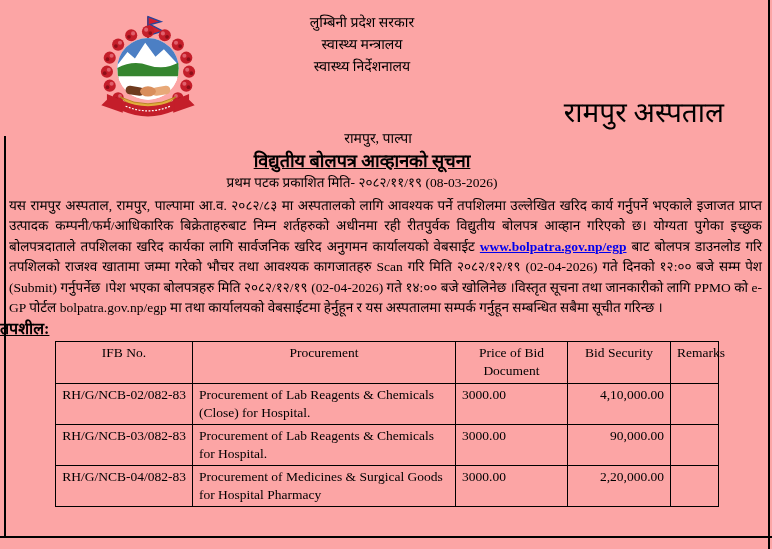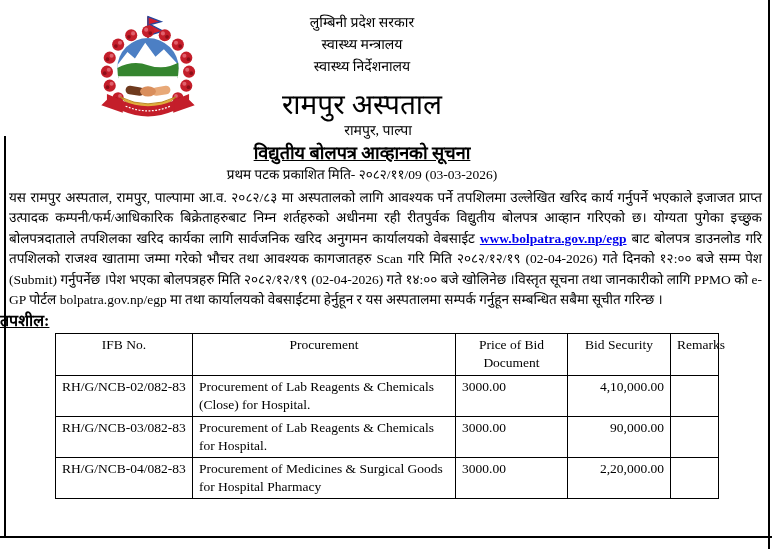--- a/index.html
+++ b/index.html
@@ -1,47 +1,47 @@
 <!DOCTYPE html>
 <html><head>
 <meta charset="utf-8">
 <style>
   html,body { margin:0; padding:0; background:#e8e8e8; }
   .page {
     position:relative; width:772px; height:549px; margin:0 auto;
-    background:#ffffff; color:#000;
+    background:#fca5a5; color:#000;
     font-family:"Liberation Serif","DejaVu Serif",serif;
     overflow:hidden;
   }
   
   .border-right  { position:absolute; top:0; left:768px; width:2px; height:549px; background:#000; }
   .border-bottom { position:absolute; top:536px; left:0; width:772px; height:2px; background:#000; }
   .border-left   { position:absolute; top:136px; left:4px; width:2px; height:401px; background:#000; }
 
   .emblem { position:absolute; left:92px; top:12px; width:112px; height:110px; }
   .emblem svg { width:100%; height:100%; display:block; }
 
   .header { text-align:center; padding-top:12px; margin-right:48px; }
   .hdr-small   { font-size:14px; line-height:22px; }
-  .hospital    { font-size:28px; line-height:33px; margin-top:10px; }
+  .hospital    { font-size:28px; line-height:33px; margin-top:18px;text-align:right; }
   .location    { font-size:14px; line-height:20px;margin-left:32px; }
   .notice-title{ display:inline-block; font-size:18px; font-weight:bold; text-decoration:underline; line-height:23px; margin-top:1px; }
   .published   { font-size:13.5px; line-height:19px; }
 
   .body-text { margin:4px 10px 0 9px; font-size:13.5px; line-height:20.4px; text-align:justify; }
   .body-text a { color:#0000EE; text-decoration:underline; font-weight:bold; }
 
   .tapashil { text-align:left; margin-right:48px; margin-top:1px; font-size:16px; line-height:19px; }
   .tapashil span { font-weight:bold; text-decoration:underline; }
 
   table.ifb { border-collapse:collapse; margin:3px 0 0 55px; width:663px; table-layout:fixed; font-size:13.5px; }
   table.ifb th, table.ifb td { border:1.5px solid #000; padding:2px 6px; vertical-align:top; line-height:18px; }
   table.ifb th { font-weight:normal; text-align:center; height:37px; }
   th.justify { text-align:justify; text-align-last:auto; padding:2px 8px; }
-  td.ifb-no  { text-align:center; padding-left:8px; height:33px; }
+  td.ifb-no  { text-align:right; padding-left:8px; height:33px; }
   td.desc    { text-align:left; }
   td.price   { text-align:left; padding-left:12px; }
   td.security{ text-align:right; }
   td.remarks { }
 
   .signature { text-align:right; margin:14px 58px 0 0; font-size:14px; line-height:18px; }
 </style>
 </head>
 <body>
 
@@ -151,21 +151,21 @@
     </svg>
   </div>
 
   <div class="header">
     <div class="hdr-small">लुम्बिनी प्रदेश सरकार</div>
     <div class="hdr-small">स्वास्थ्य मन्त्रालय</div>
     <div class="hdr-small">स्वास्थ्य निर्देशनालय</div>
     <div class="hospital">रामपुर अस्पताल</div>
     <div class="location">रामपुर, पाल्पा</div>
     <div><span class="notice-title">विद्युतीय बोलपत्र आव्हानको सूचना</span></div>
-    <div class="published">प्रथम पटक प्रकाशित मिति- २०८२/११/09 (03-03-2026)</div>
+    <div class="published">प्रथम पटक प्रकाशित मिति- २०८२/११/१९ (08-03-2026)</div>
   </div>
 
   <div class="body-text"><span>यस रामपुर अस्पताल, रामपुर, पाल्पामा आ.व. २०८२/८३ मा अस्पतालको लागि आवश्यक पर्ने तपशिलमा उल्लेखित खरिद कार्य गर्नुपर्ने भएकाले इजाजत प्राप्त उत्पादक कम्पनी/फर्म/आधिकारिक बिक्रेताहरुबाट निम्न शर्तहरुको अधीनमा रही रीतपुर्वक विद्युतीय बोलपत्र आव्हान गरिएको छ। योग्यता पुगेका इच्छुक बोलपत्रदाताले तपशिलका खरिद कार्यका लागि सार्वजनिक खरिद अनुगमन कार्यालयको वेबसाईट </span><a href="www.bolpatra.gov.np/egp">www.bolpatra.gov.np/egp</a><span> बाट बोलपत्र डाउनलोड गरि तपशिलको राजश्व खातामा जम्मा गरेको भौचर तथा आवश्यक कागजातहरु Scan गरि मिति २०८२/१२/१९ (02-04-2026) गते दिनको १२:०० बजे सम्म पेश (Submit) गर्नुपर्नेछ ।पेश भएका बोलपत्रहरु मिति २०८२/१२/१९ (02-04-2026) गते १४:०० बजे खोलिनेछ ।विस्तृत सूचना तथा जानकारीको लागि PPMO को e-GP पोर्टल bolpatra.gov.np/egp मा तथा कार्यालयको वेबसाईटमा हेर्नुहून र यस अस्पतालमा सम्पर्क गर्नुहून सम्बन्धित सबैमा सूचीत गरिन्छ ।</span></div>
 
   <div class="tapashil">
     <span>तपशील:</span>
   </div>
 
   <table class="ifb">
     <colgroup>

